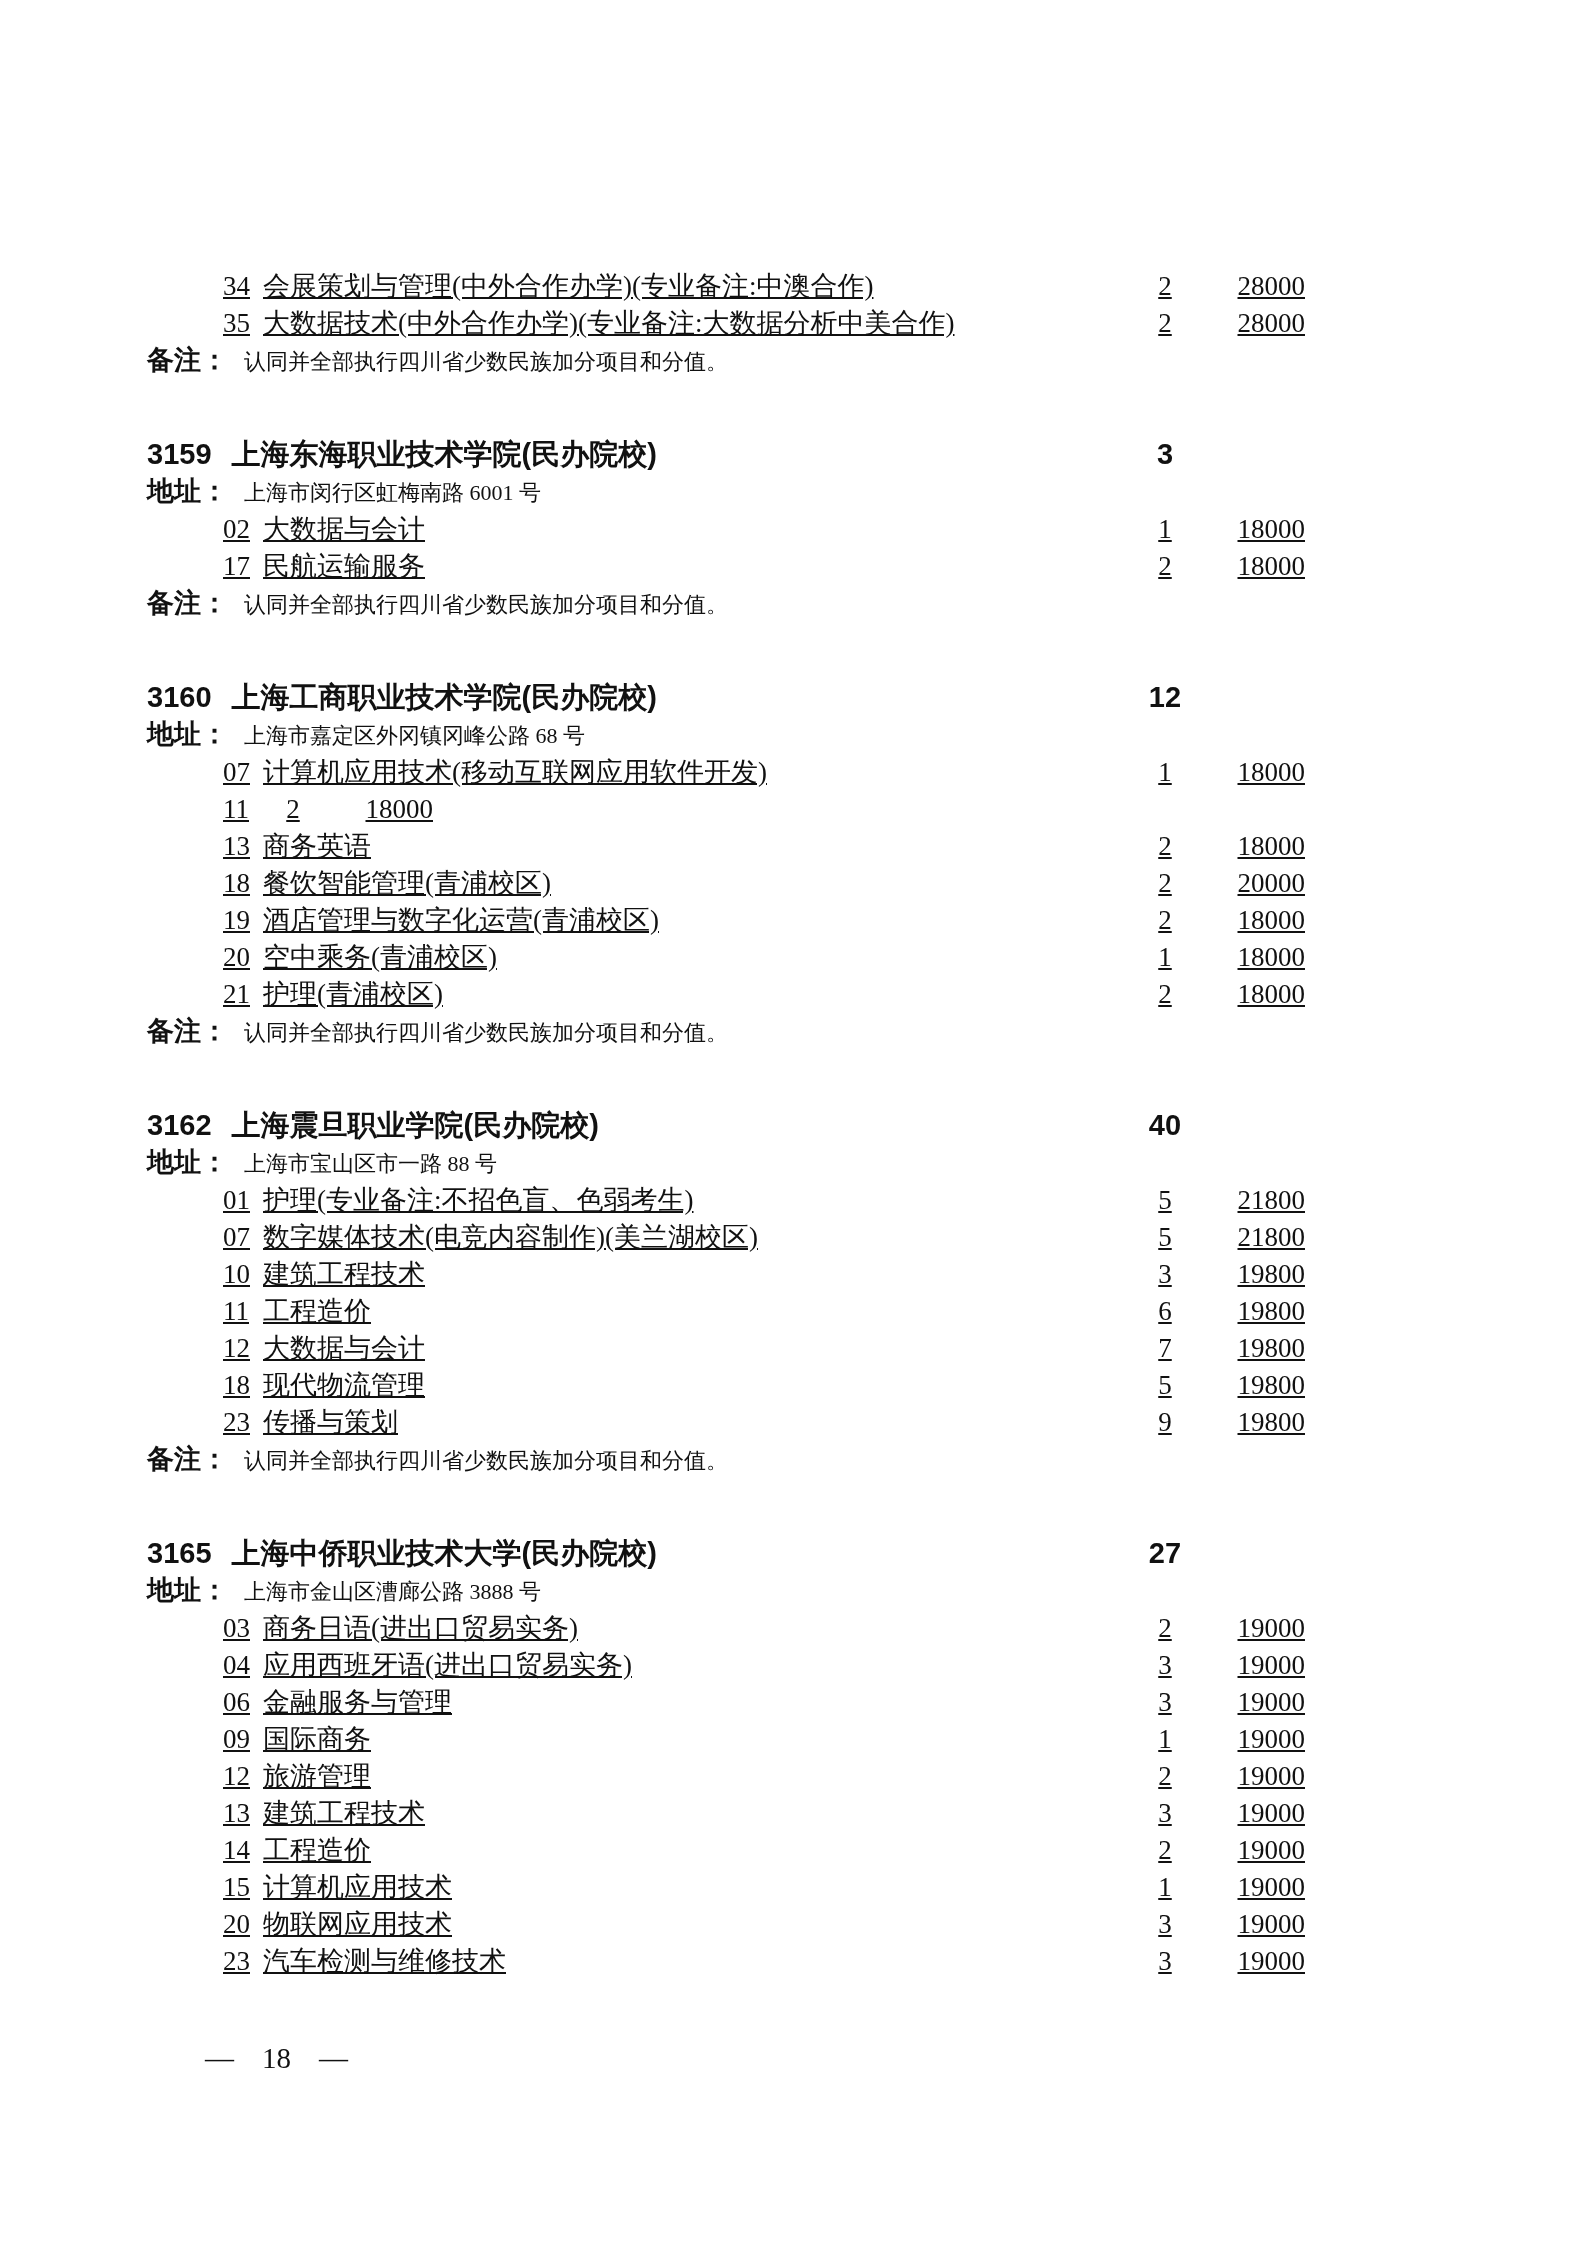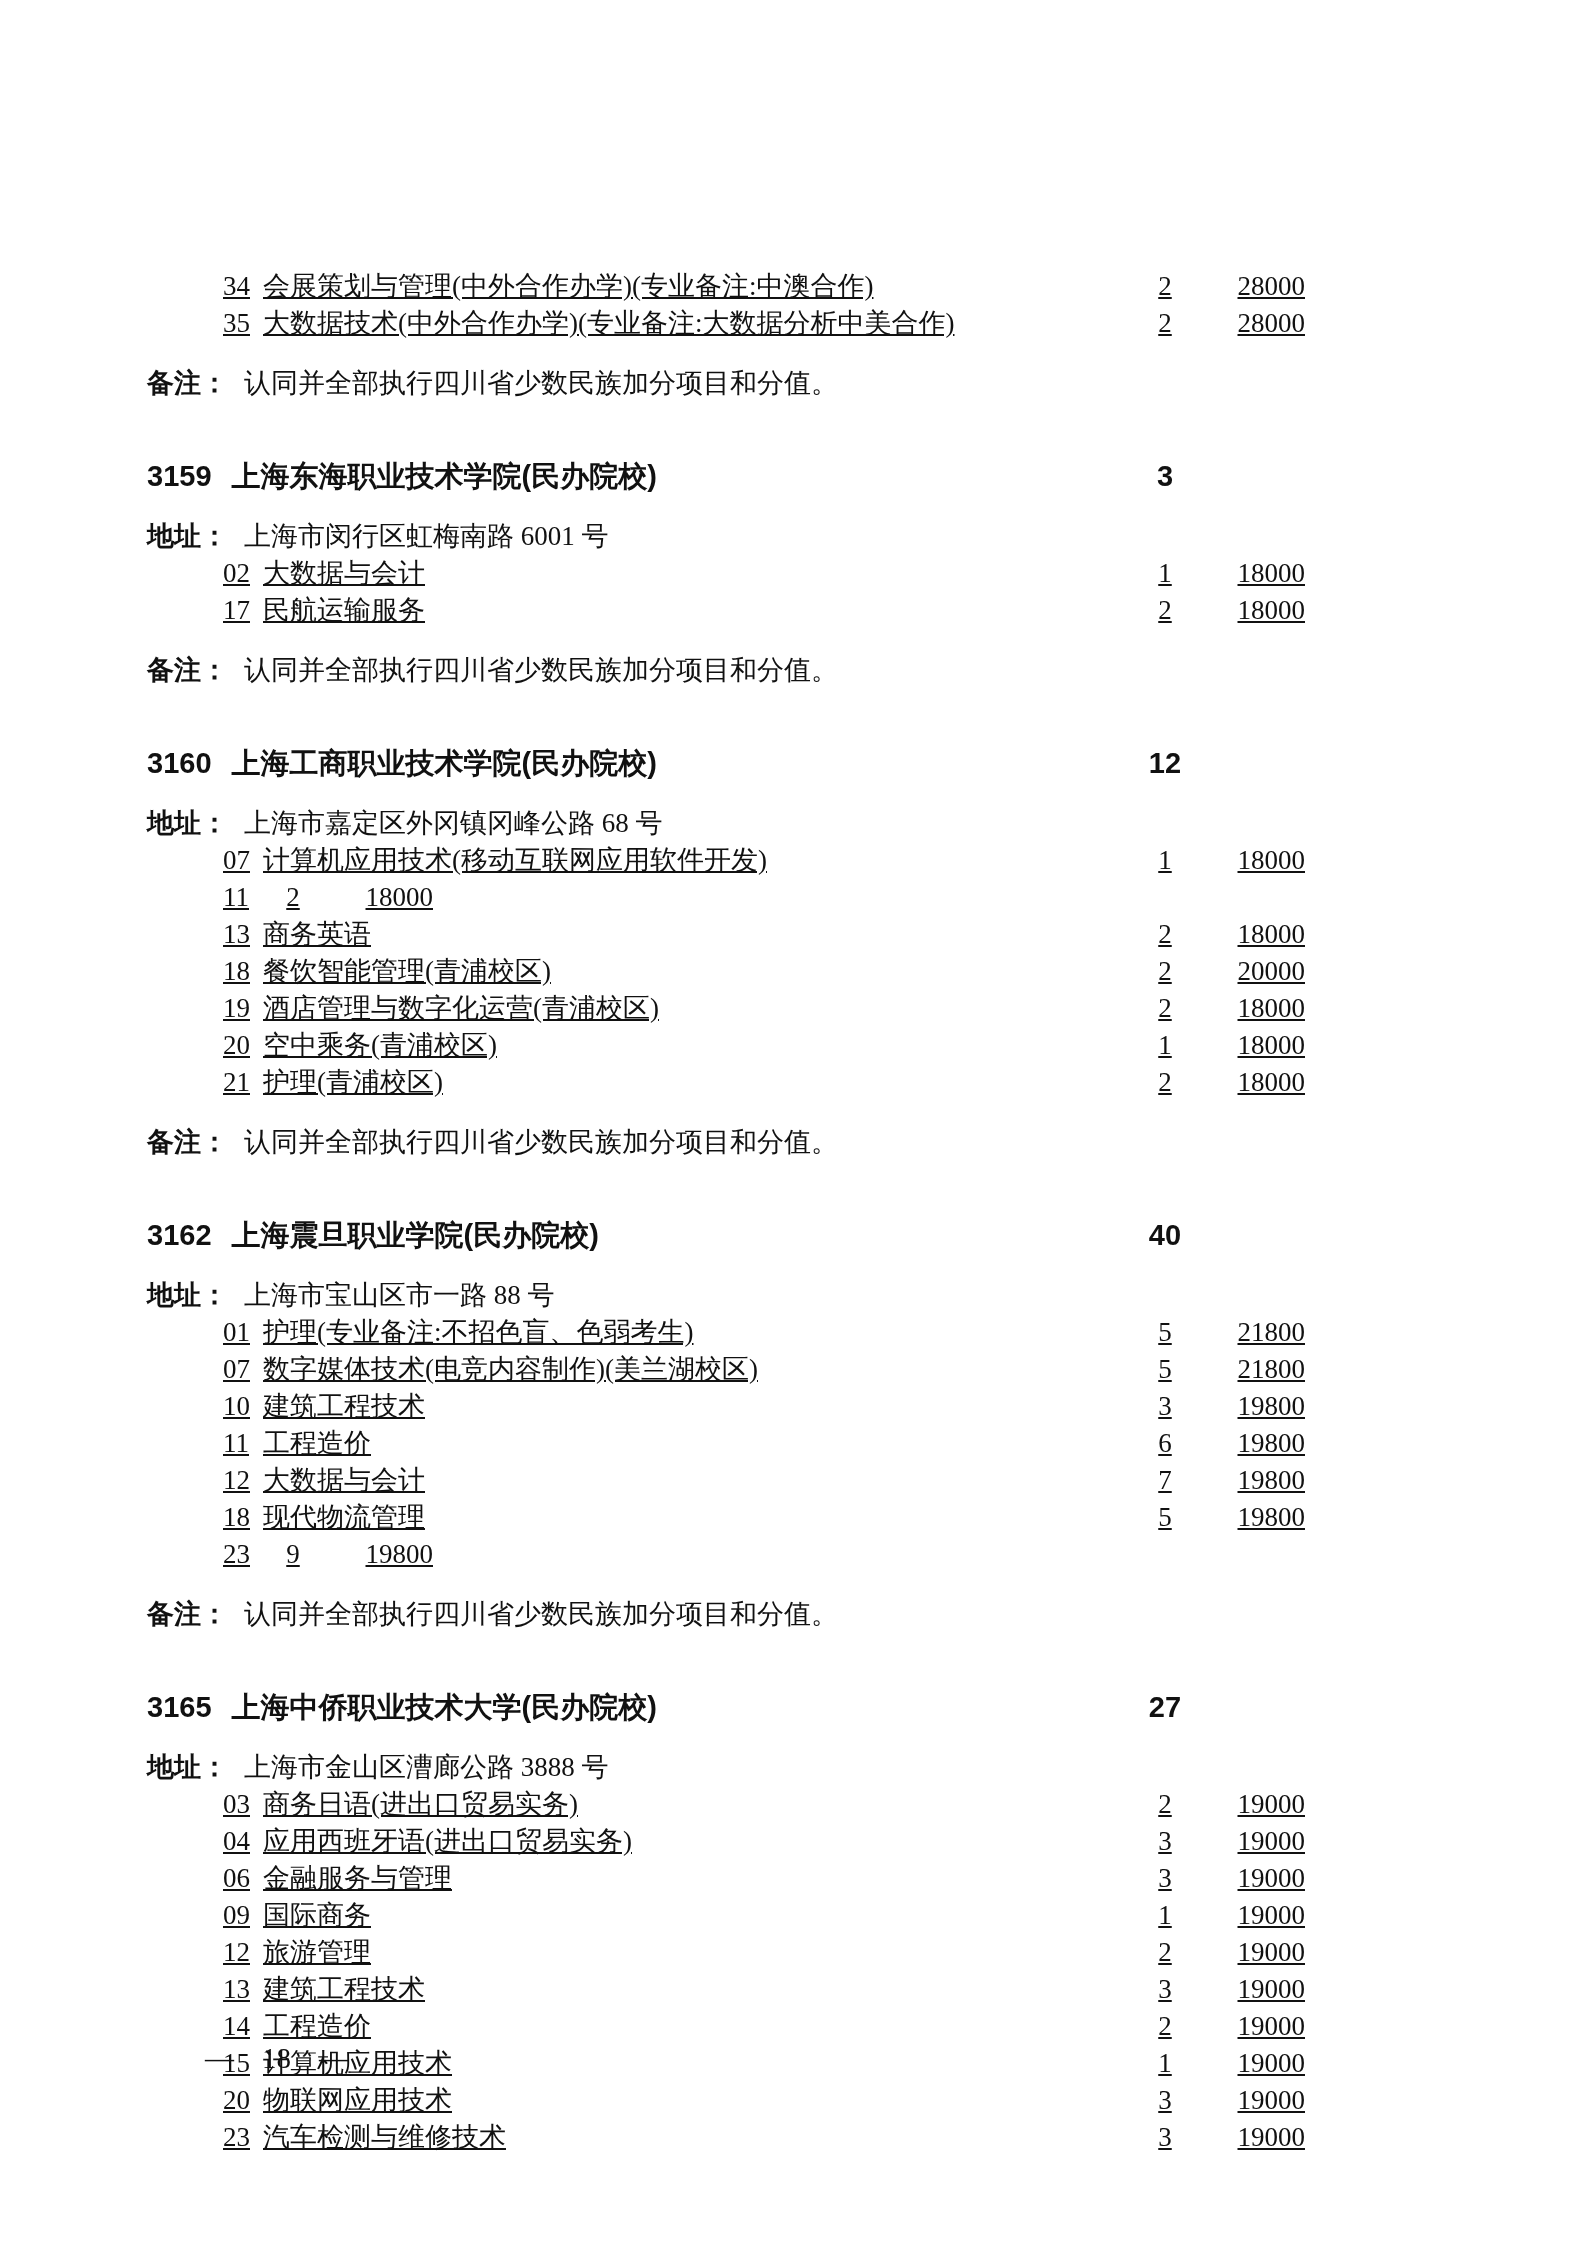--- a/index.html
+++ b/index.html
@@ -39,21 +39,21 @@
   }
   .section-header .code { flex: 0 0 auto; margin-right: 20px; }
   .section-header .cname { flex: 1 1 auto; }
   .label {
     font-family: "Liberation Sans", "DejaVu Sans", sans-serif;
     font-weight: bold;
     flex: 0 0 auto;
     margin-right: 16px;
     font-size: 27px;
   }
-  .addr-text, .remark-text { font-size: 27px; margin-top: 23px; }
+  .addr-text, .remark-text { font-size: 22px; }
   .page-footer {
     position: absolute;
     left: 205px;
     top: 2042px;
     display: flex;
     align-items: baseline;
     gap: 28px;
     font-size: 29px;
     color: #111111;
     font-family: "Liberation Serif", "DejaVu Serif", serif;
@@ -209,20 +209,21 @@
           <span class="fee">19800</span>
         </div>
         <div class="row program-row">
           <span class="num">18</span>
           <span class="name">现代物流管理</span>
           <span class="quota">5</span>
           <span class="fee">19800</span>
         </div>
         <div class="row program-row">
           <span class="num">23</span>
+          <span class="name">传播与策划</span>
           <span class="quota">9</span>
           <span class="fee">19800</span>
         </div>
         <div class="row remark-row">
           <span class="label">备注：</span>
           <span class="remark-text">认同并全部执行四川省少数民族加分项目和分值。</span>
         </div>
       </section>
       <section class="section">
         <div class="row section-header">

